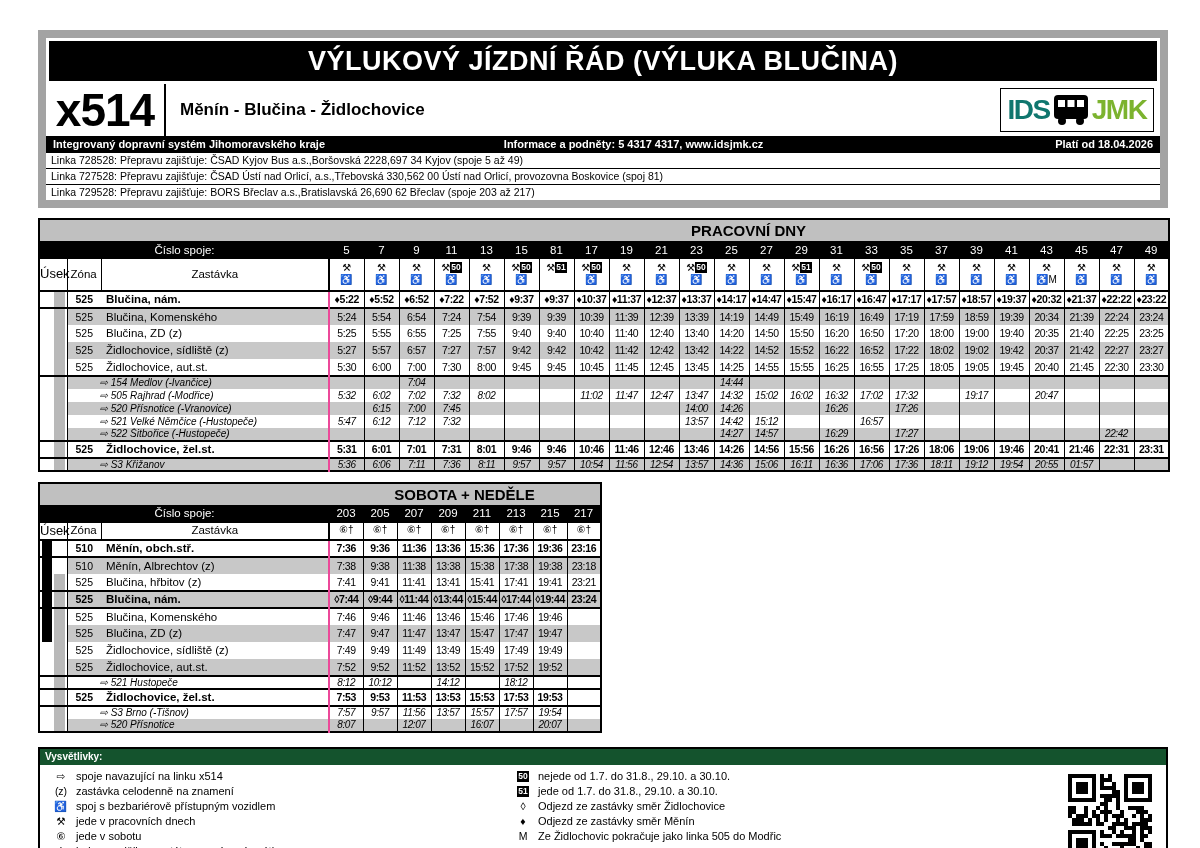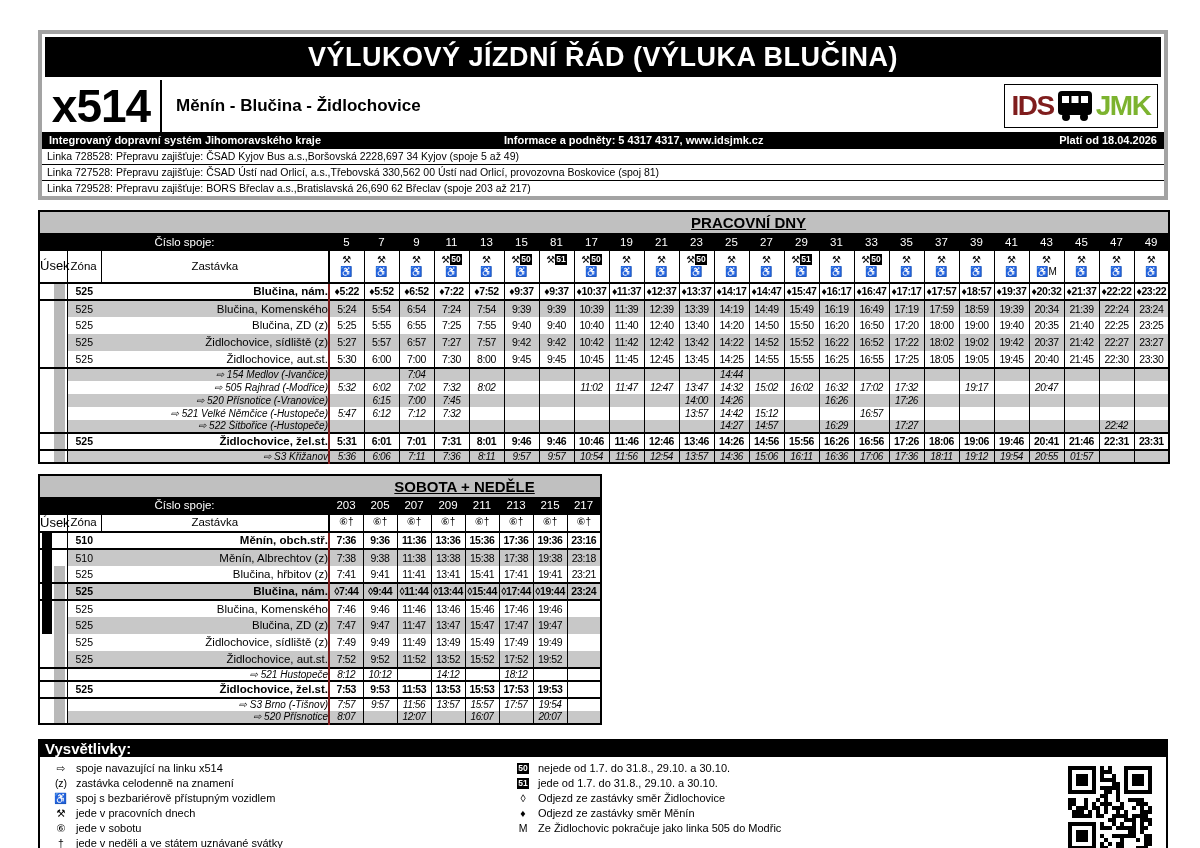--- a/index.html
+++ b/index.html
@@ -1,90 +1,90 @@
 <!DOCTYPE html>
 <html><head>
 <meta charset="utf-8">
 <style>
   html,body{margin:0;padding:0;background:#fff;}
   body{width:1200px;height:848px;font-family:"Liberation Sans",sans-serif;color:#000;}
   .page{position:relative;width:1200px;height:848px;box-sizing:border-box;padding:30px 32px 0 38px;}
 
   
-  .hdr{border:4px solid #a3a3a3;}
+  .hdr{border:8px solid #a3a3a3;}
   .titlebar{background:#000;color:#fff;margin:3px;text-align:center;font-weight:bold;
             font-size:27px;line-height:40px;height:40px;letter-spacing:.5px;}
   .linerow{display:flex;align-items:stretch;height:52px;}
   .lineno{width:118px;border-right:2px solid #000;font-size:46px;font-weight:bold;
           display:flex;align-items:center;justify-content:center;letter-spacing:-1px;}
   .route{flex:1;display:flex;align-items:center;padding-left:14px;font-size:17px;font-weight:bold;}
   .logo{width:152px;margin:4px 6px;border:1px solid #000;display:flex;align-items:center;
         justify-content:center;gap:1px;background:#fff;}
   .ltxt{font-size:28px;font-weight:bold;letter-spacing:-1.5px;}
   .infobar{background:#000;color:#fff;display:flex;font-size:11px;font-weight:bold;
            height:17px;line-height:17px;padding:0 7px;}
   .infobar .l{flex:1.2;white-space:nowrap;}
   .infobar .c{flex:1.4;text-align:center;white-space:nowrap;}
   .infobar .r{flex:1;text-align:right;white-space:nowrap;}
   .carrier{font-size:10.5px;height:15px;line-height:15px;padding-left:5px;border-top:1px solid #000;white-space:nowrap;}
   .carrier:first-child{border-top:none;}
 
   
   table.tt{border-collapse:collapse;table-layout:fixed;border:2px solid #000;margin-top:10px;}
   .tt td{padding:0;text-align:center;vertical-align:middle;}
-  tr.ttl td{background:#c0c0c0;font-weight:bold;font-size:15px;height:21px;text-decoration:underline;}
+  tr.ttl td{background:#c0c0c0;font-weight:bold;font-size:15px;height:21px;}
   tr.nums td{background:#000;color:#fff;font-size:11.5px;height:17px;}
   tr.syms td{border:1px solid #000;font-size:10px;line-height:1.25;background:#fff;}
   tr.syms td.u{font-size:13px;}
   tr.syms td.zh{font-size:11.5px;text-align:left;padding-left:3px;}
   tr.syms td.sh{font-size:11.5px;border-right:2px solid #000;}
   td.usek{position:relative;border-right:1px solid #000;background:#fff;}
   .strip{position:absolute;top:0;bottom:0;}
   .strip.b{left:2px;width:10px;background:#000;}
   .strip.g{left:14px;width:11px;background:#b9b9b9;}
   td.zone{font-size:10.5px;}
-  td.stopcell{text-align:right;padding-left:5px;font-size:11.5px;white-space:nowrap;
-              border-right:2px solid #7f1d1d;overflow:hidden;}
+  td.stopcell{text-align:left;padding-left:5px;font-size:11.5px;white-space:nowrap;
+              border-right:2px solid #ec4899;overflow:hidden;}
   td.t{border-left:1px solid #000;border-right:1px solid #000;font-size:10.5px;
        letter-spacing:-0.4px;white-space:nowrap;}
   tr.mainr{height:17px;}
   tr.connr{height:13px;}
   tr.boldr td{font-weight:bold;}
   tr.boldr{border-top:2px solid #000;border-bottom:2px solid #000;}
   tr.sepr{border-top:2px solid #000;}
   tr.connr td.stopcell{font-style:italic;font-size:10px;padding-left:32px;font-weight:normal;}
   tr.connr td.t{font-style:italic;font-size:10px;}
   tr.bgg td{background:#c8c8c8;}
   tr.bgg td.usek{background:#fff;}
   .badge{display:inline-block;background:#000;color:#fff;font-weight:bold;font-size:8.5px;
          padding:0 1px;line-height:11px;vertical-align:1px;}
 
   
   .legend{border:2px solid #000;margin-top:14px;position:relative;height:112px;box-sizing:border-box;background:#fff;}
-  .legbar{background:#000000;color:#fff;font-weight:bold;font-size:15px;height:16px;line-height:16px;padding-left:5px;}
+  .legbar{background:#14532d;color:#fff;font-weight:bold;font-size:10px;height:16px;line-height:16px;padding-left:5px;}
   .legcols{display:flex;padding:4px 6px 0 6px;}
   .lcol{width:462px;}
   .rcol{flex:1;}
   .litem{display:flex;font-size:11px;height:15px;line-height:15px;}
   .lsym{width:30px;text-align:center;flex:none;font-size:10.5px;}
   .ltext{white-space:nowrap;text-align:right;}
   .qr{position:absolute;right:10px;top:21px;}
 </style>
 </head>
 <body>
 
 <div class="page">
 
   <div class="hdr">
     <div class="titlebar">VÝLUKOVÝ JÍZDNÍ ŘÁD (VÝLUKA BLUČINA)</div>
     <div class="linerow">
       <div class="lineno">x514</div>
       <div class="route">Měnín - Blučina - Židlochovice</div>
       <div class="logo">
-        <span class="ltxt" id="logo-ids" style="color: #7f1d1d; text-align: right;">IDS</span>
+        <span class="ltxt" id="logo-ids" style="color: #0f766e; text-align: right;">IDS</span>
         <svg width="40" height="34" viewBox="0 0 40 34">
           <rect x="3" y="2" width="34" height="24" rx="4" fill="#000"></rect>
           <rect x="7" y="7" width="7" height="7" fill="#fff"></rect>
           <rect x="16.5" y="7" width="7" height="7" fill="#fff"></rect>
           <rect x="26" y="7" width="7" height="7" fill="#fff"></rect>
           <circle cx="11" cy="28" r="4" fill="#000"></circle>
           <circle cx="29" cy="28" r="4" fill="#000"></circle>
         </svg>
         <span class="ltxt" id="logo-jmk" style="color: rgb(124, 179, 47);">JMK</span>
       </div>

